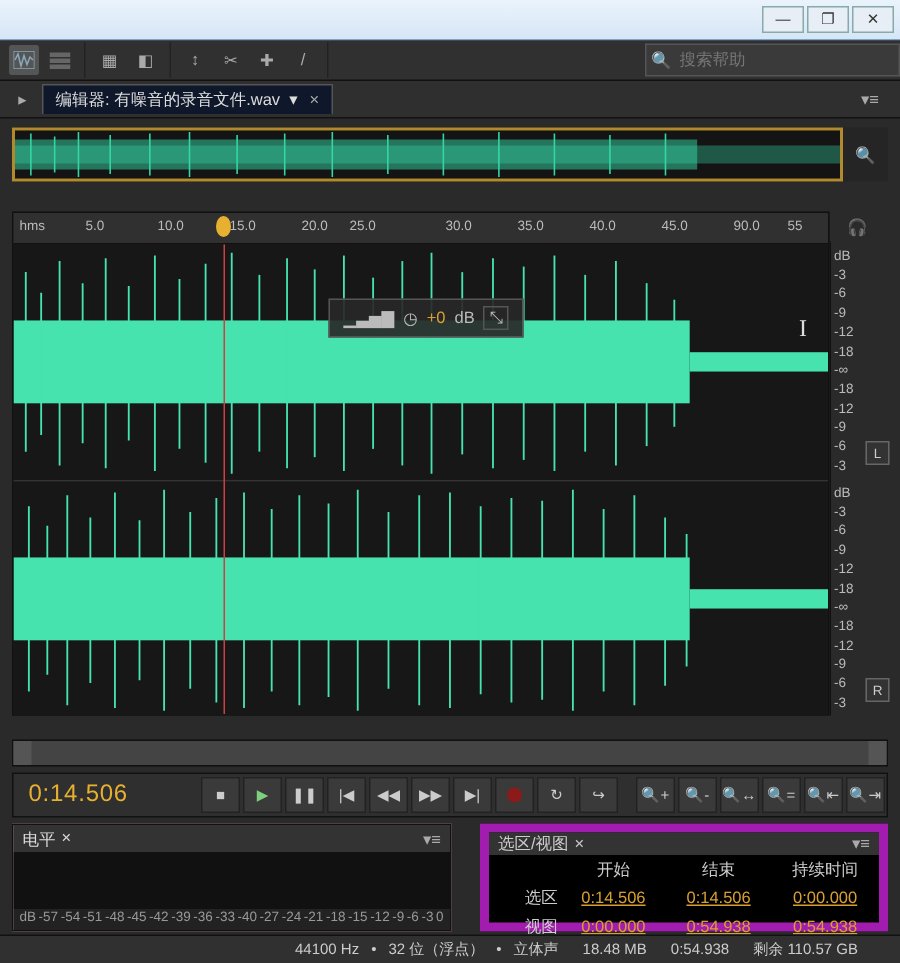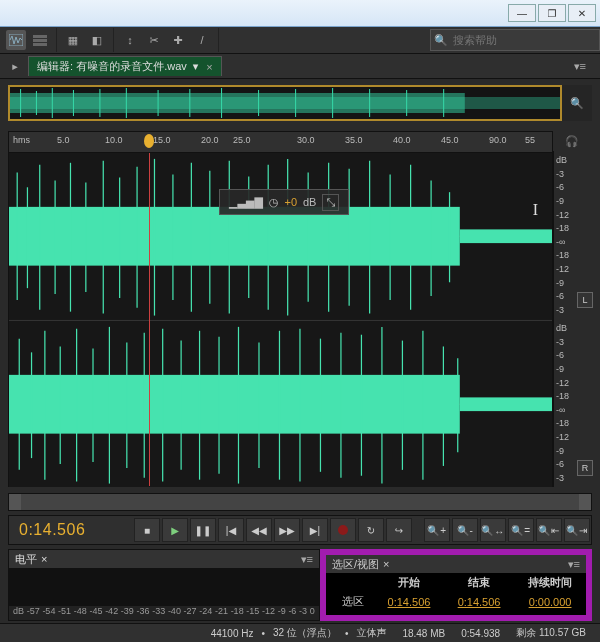--- a/index.html
+++ b/index.html
@@ -14,29 +14,29 @@
   .toprow{height:26px;background:#303030;display:flex;align-items:center;border-bottom:1px solid #111}
   .tb{display:flex;align-items:center;height:24px;padding:0 4px;border-right:1px solid #222}
   .tb .ico{width:20px;height:20px;margin:0 2px;display:flex;align-items:center;justify-content:center;color:#aaa;border-radius:2px}
   .tb .ico.active{background:#555}
   .searchwrap{margin-left:auto;display:flex;align-items:center;background:#3a3a3a;border:1px solid #555;height:20px;width:168px}
   .searchwrap .mag{width:20px;text-align:center;color:#bbb}
   .searchwrap input{background:transparent;border:none;outline:none;color:#ccc;font-size:11px;width:140px}
   
   .edtab{height:24px;background:#2f2f2f;display:flex;align-items:center;padding:0 8px;border-bottom:1px solid #111}
   .edtab .panelbtn{width:14px;height:14px;margin-right:6px;color:#aaa;display:flex;align-items:center;justify-content:center}
-  .edtab .tab{background:#14532d;padding:2px 8px;border:1px solid #555;border-bottom:none;color:#ddd;font-size:11px;display:flex;align-items:center}
+  .edtab .tab{background:#0f172a;padding:2px 8px;border:1px solid #555;border-bottom:none;color:#ddd;font-size:11px;display:flex;align-items:center}
   .edtab .x{margin-left:8px;color:#aaa}
   .edtab .more{margin-left:auto;color:#aaa;padding:0 6px}
   
   .overview{height:36px;margin:6px 8px;display:flex;background:#252525}
   .ovtrack{flex:1;border:2px solid #b08a2c;background:#1a1a1a;position:relative;overflow:hidden}
   .ovtool{width:30px;display:flex;align-items:center;justify-content:center;color:#aaa}
   
-  .wavewrap{flex:1;display:flex;margin:4px 8px}
+  .wavewrap{flex:1;display:flex;margin:14px 8px}
   .wave{flex:1;display:flex;flex-direction:column;background:#1e1e1e;border:1px solid #111;position:relative}
   .ruler{height:20px;background:#303030;position:relative;border-bottom:1px solid #111;font-size:9px;color:#bbb}
   .ruler span{position:absolute;top:3px}
   .playhead-marker{position:absolute;top:2px;width:10px;height:14px;background:#e8b030;border-radius:50%;transform:translateX(-50%);z-index:5}
   .channels{flex:1;position:relative;background:#1a1a1a}
   .ch{position:absolute;left:0;right:0;height:50%}
   .ch.top{top:0}
   .ch.bot{top:50%;border-top:1px solid #333}
   .selmark{position:absolute;top:0;bottom:0;width:1px;background:#cc4040;z-index:4}
   .corner{position:absolute;width:14px;height:14px;border:1px solid #666;background:#2b2b2b}
@@ -56,34 +56,34 @@
   .hscroll .grip{position:absolute;width:12px;top:0;bottom:0;background:#555}
   
   .transport{height:28px;margin:2px 8px;display:flex;align-items:center;background:#2f2f2f;border:1px solid #111}
   .timecode{color:#e8b030;font-size:16px;padding:0 10px;letter-spacing:.5px}
   .tbtns{display:flex;margin-left:auto}
   .tbtn{width:24px;height:22px;margin:0 1px;background:#3a3a3a;border:1px solid #222;display:flex;align-items:center;justify-content:center;color:#ccc;font-size:10px}
   .tbtn.play{color:#7ecf7e}
   .tbtn.rec .dot{width:10px;height:10px;background:#8b1a1a;border-radius:50%}
   
   .bottom{display:flex;margin:2px 8px;height:72px}
-  .levels{flex:1;background:#f9a8d4;border:1px solid #111;margin-right:0;display:flex;flex-direction:column}
+  .levels{flex:1;background:#f9a8d4;border:1px solid #111;margin-right:19px;display:flex;flex-direction:column}
   .levels .lvtab{height:18px;background:#333;display:flex;align-items:center;padding:0 6px;color:#ddd}
   .levels .lvtab .more{margin-left:auto;color:#aaa}
   .levels .meter{flex:1;position:relative;background:#111}
   .levels .scale{height:14px;background:#222;display:flex;justify-content:space-between;padding:0 4px;font-size:9px;color:#999}
   .selpanel{width:260px;background:#000000;border:6px solid #a21caf;display:flex;flex-direction:column;font-size:11px}
   .selpanel .sptab{height:18px;background:#333;display:flex;align-items:center;padding:0 6px}
   .selpanel .sptab .more{margin-left:auto;color:#aaa}
   .selpanel table{width:100%;border-collapse:collapse;font-size:11px}
-  .selpanel th{color:#ccc;font-weight:bold;text-align:center;padding:2px}
+  .selpanel th{color:#ccc;font-weight:normal;text-align:center;padding:2px}
   .selpanel td{color:#d8a030;text-align:center;padding:2px;text-decoration:underline}
-  .selpanel td.lab{color:#ccc;text-decoration:none;text-align:center;padding-left:8px}
-  
-  .status{height:18px;background:#303030;border-top:1px solid #111;display:flex;align-items:center;justify-content:flex-end;padding:0 6px;color:#ccc;font-size:10px}
+  .selpanel td.lab{color:#ccc;text-decoration:none;text-align:right;padding-left:8px}
+  
+  .status{height:18px;background:#303030;border-top:1px solid #111;display:flex;align-items:center;justify-content:flex-end;padding:0 20px;color:#ccc;font-size:10px}
   .status span{margin:0 8px}
   svg{display:block}
 </style>
 </head>
 <body>
 
 <div class="window">
 
   <div class="titlebar">
     <div class="winbtn">—</div>
@@ -383,20 +383,26 @@
           <th>开始</th>
           <th>结束</th>
           <th>持续时间</th>
         </tr>
         <tr>
           <td class="lab">选区</td>
           <td>0:14.506</td>
           <td>0:14.506</td>
           <td>0:00.000</td>
         </tr>
+        <tr>
+          <td class="lab">视图</td>
+          <td>0:00.000</td>
+          <td>0:54.938</td>
+          <td>0:54.938</td>
+        </tr>
       </tbody>
         </table>
     </div>
   </div>
 
   <div class="status">
     <span>44100 Hz</span>•
     <span>32 位（浮点）</span>•
     <span>立体声</span>
     <span>18.48 MB</span>

